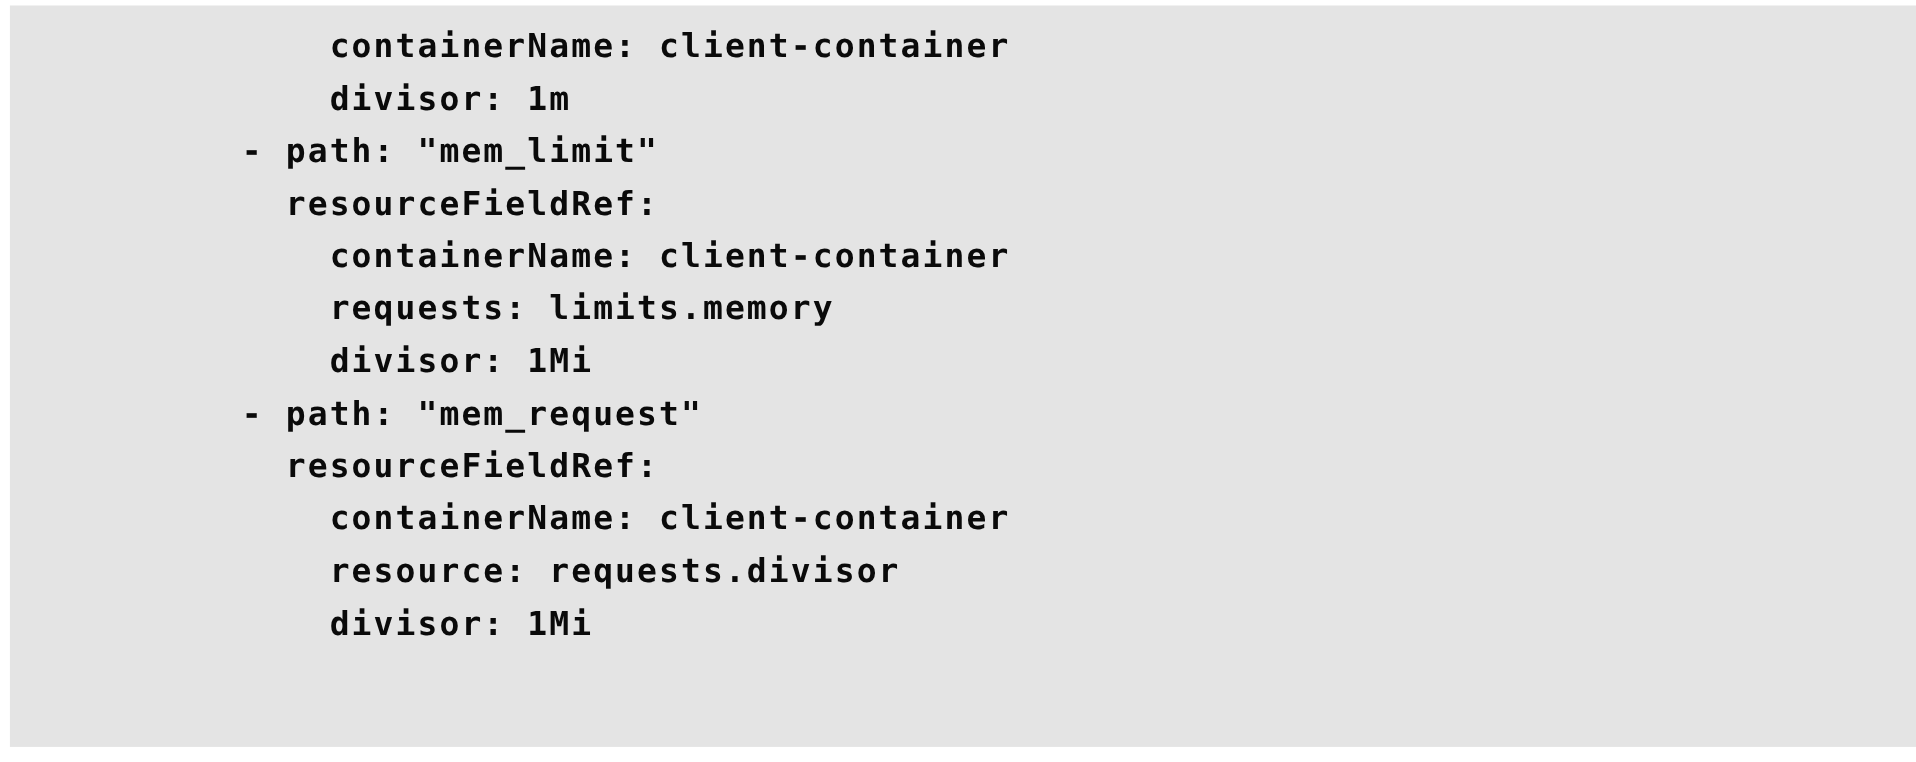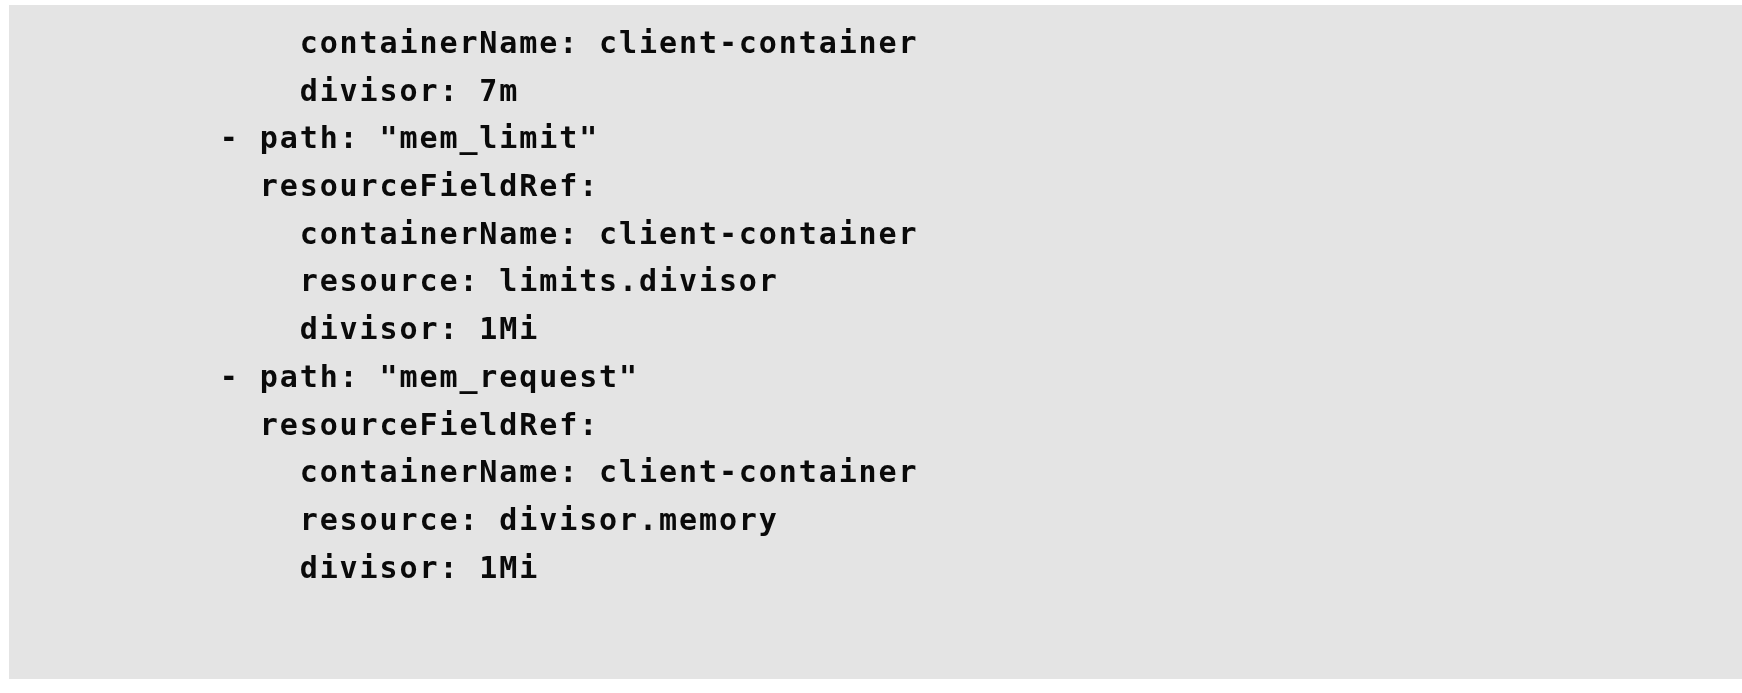--- a/index.html
+++ b/index.html
@@ -57,26 +57,26 @@
     margin: 0;
   }
 </style>
 </head>
 <body>
 
 <div class="page">
   <div class="code-block">
     <div class="code-lines">
       <pre class="code-line">        containerName: client-container</pre>
-      <pre class="code-line">        divisor: 7m</pre>
+      <pre class="code-line">        divisor: 1m</pre>
       <pre class="code-line">    - path: "mem_limit"</pre>
       <pre class="code-line">      resourceFieldRef:</pre>
       <pre class="code-line">        containerName: client-container</pre>
-      <pre class="code-line">        resource: limits.divisor</pre>
+      <pre class="code-line">        requests: limits.memory</pre>
       <pre class="code-line">        divisor: 1Mi</pre>
       <pre class="code-line">    - path: "mem_request"</pre>
       <pre class="code-line">      resourceFieldRef:</pre>
       <pre class="code-line">        containerName: client-container</pre>
-      <pre class="code-line">        resource: divisor.memory</pre>
+      <pre class="code-line">        resource: requests.divisor</pre>
       <pre class="code-line">        divisor: 1Mi</pre>
     </div>
   </div>
 </div>
 
 </body></html>

